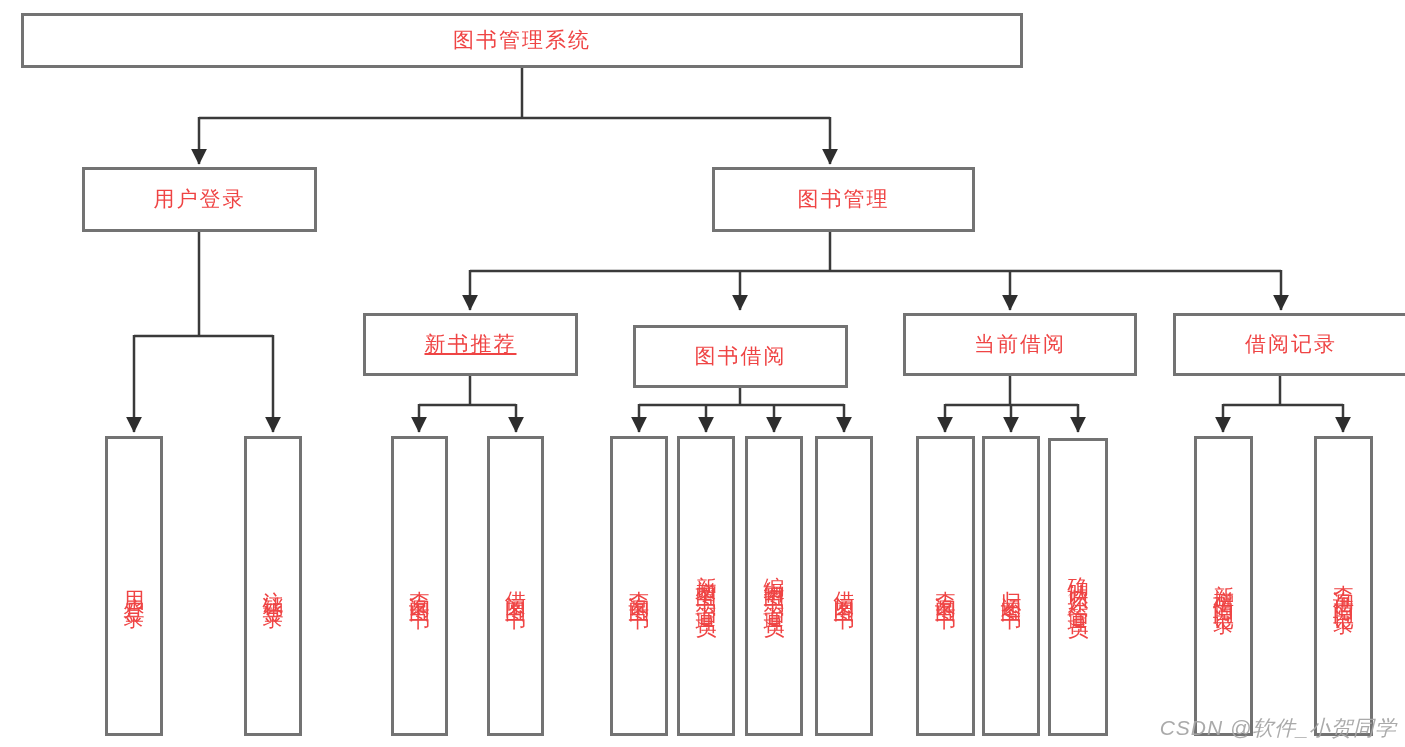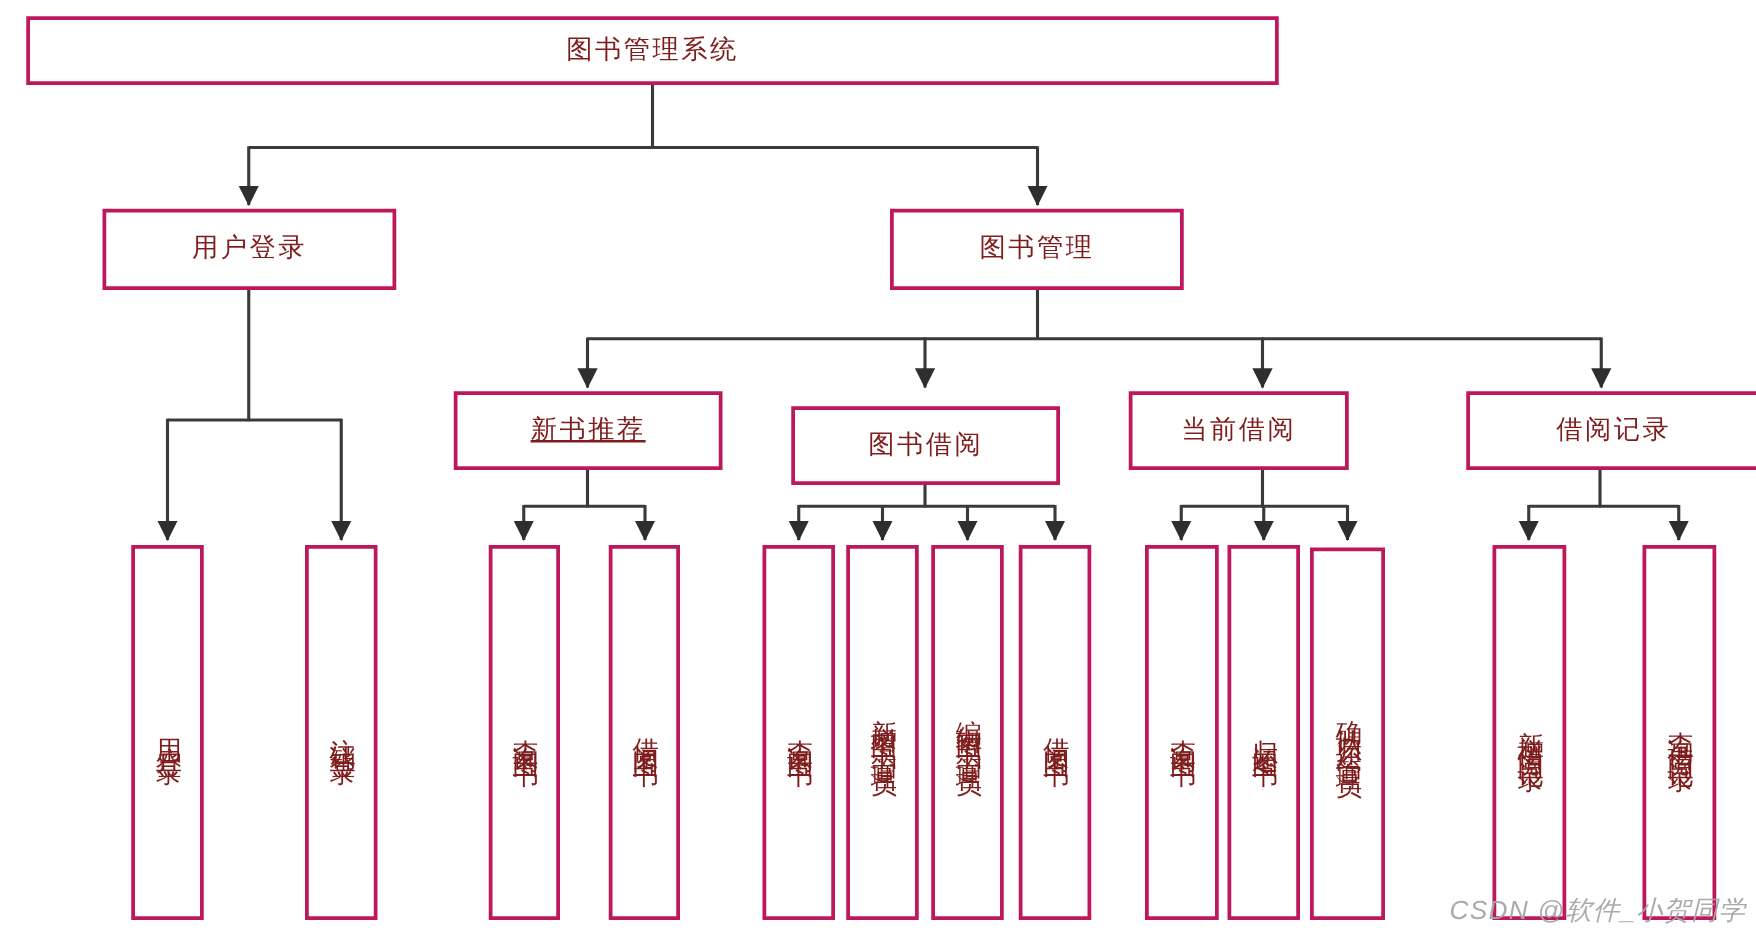--- a/index.html
+++ b/index.html
@@ -8,23 +8,23 @@
     width:1405px;height:747px;
     background:#ffffff;
     font-family:"Liberation Sans","DejaVu Sans",sans-serif;
     overflow:hidden;
   }
   .connectors{position:absolute;left:0;top:0;width:1405px;height:747px;}
   .connectors line{stroke:#3a3a3a;stroke-width:2.5;}
   .node{
     position:absolute;
     box-sizing:border-box;
-    border:3px solid #be185d;
+    border:3px solid #737373;
     background:#ffffff;
-    color:#7f1d1d;
+    color:#ef4444;
     display:flex;
     align-items:center;
     justify-content:center;
     font-size:21px;
     letter-spacing:2px;
     text-align:center;
     line-height:1.15;
   }
   .node.vert{
     writing-mode:vertical-rl;
@@ -107,25 +107,25 @@
       <line x1="1280" y1="376" x2="1280" y2="406"></line>
       <line x1="1223" y1="405" x2="1343" y2="405"></line>
       <line x1="1223" y1="404" x2="1223" y2="432" marker-end="url(#arrow)"></line>
       <line x1="1343" y1="404" x2="1343" y2="432" marker-end="url(#arrow)"></line>
     </g>
   </svg>
 
   <div class="node" style="left:21px;top:13px;width:1002px;height:55px;">图书管理系统</div>
 
   <div class="node" style="left:82px;top:167px;width:235px;height:65px;">用户登录</div>
-  <div class="node" style="left:712px;top:167px;width:235px;height:65px;">图书管理</div>
+  <div class="node" style="left:712px;top:167px;width:263px;height:65px;">图书管理</div>
 
   <div class="node" style="left:363px;top:313px;width:215px;height:63px;text-decoration:underline;">新书推荐</div>
   <div class="node" style="left:633px;top:313px;width:215px;height:63px;margin-top:12px;">图书借阅</div>
-  <div class="node" style="left:903px;top:313px;width:176px;height:63px;">当前借阅</div>
+  <div class="node" style="left:903px;top:313px;width:234px;height:63px;">当前借阅</div>
   <div class="node" style="left:1173px;top:313px;width:236px;height:63px;">借阅记录</div>
 
   <div class="node vert" style="left:105px;top:436px;width:58px;height:300px;">用户登录</div>
   <div class="node vert" style="left:244px;top:436px;width:58px;height:300px;">注销登录</div>
 
   <div class="node vert" style="left:391px;top:436px;width:57px;height:300px;">查询图书</div>
   <div class="node vert" style="left:487px;top:436px;width:57px;height:300px;">借阅图书</div>
 
   <div class="node vert" style="left:610px;top:436px;width:58px;height:300px;">查询图书</div>
   <div class="node vert" style="left:677px;top:436px;width:58px;height:300px;">新增图书（管理员）</div>

